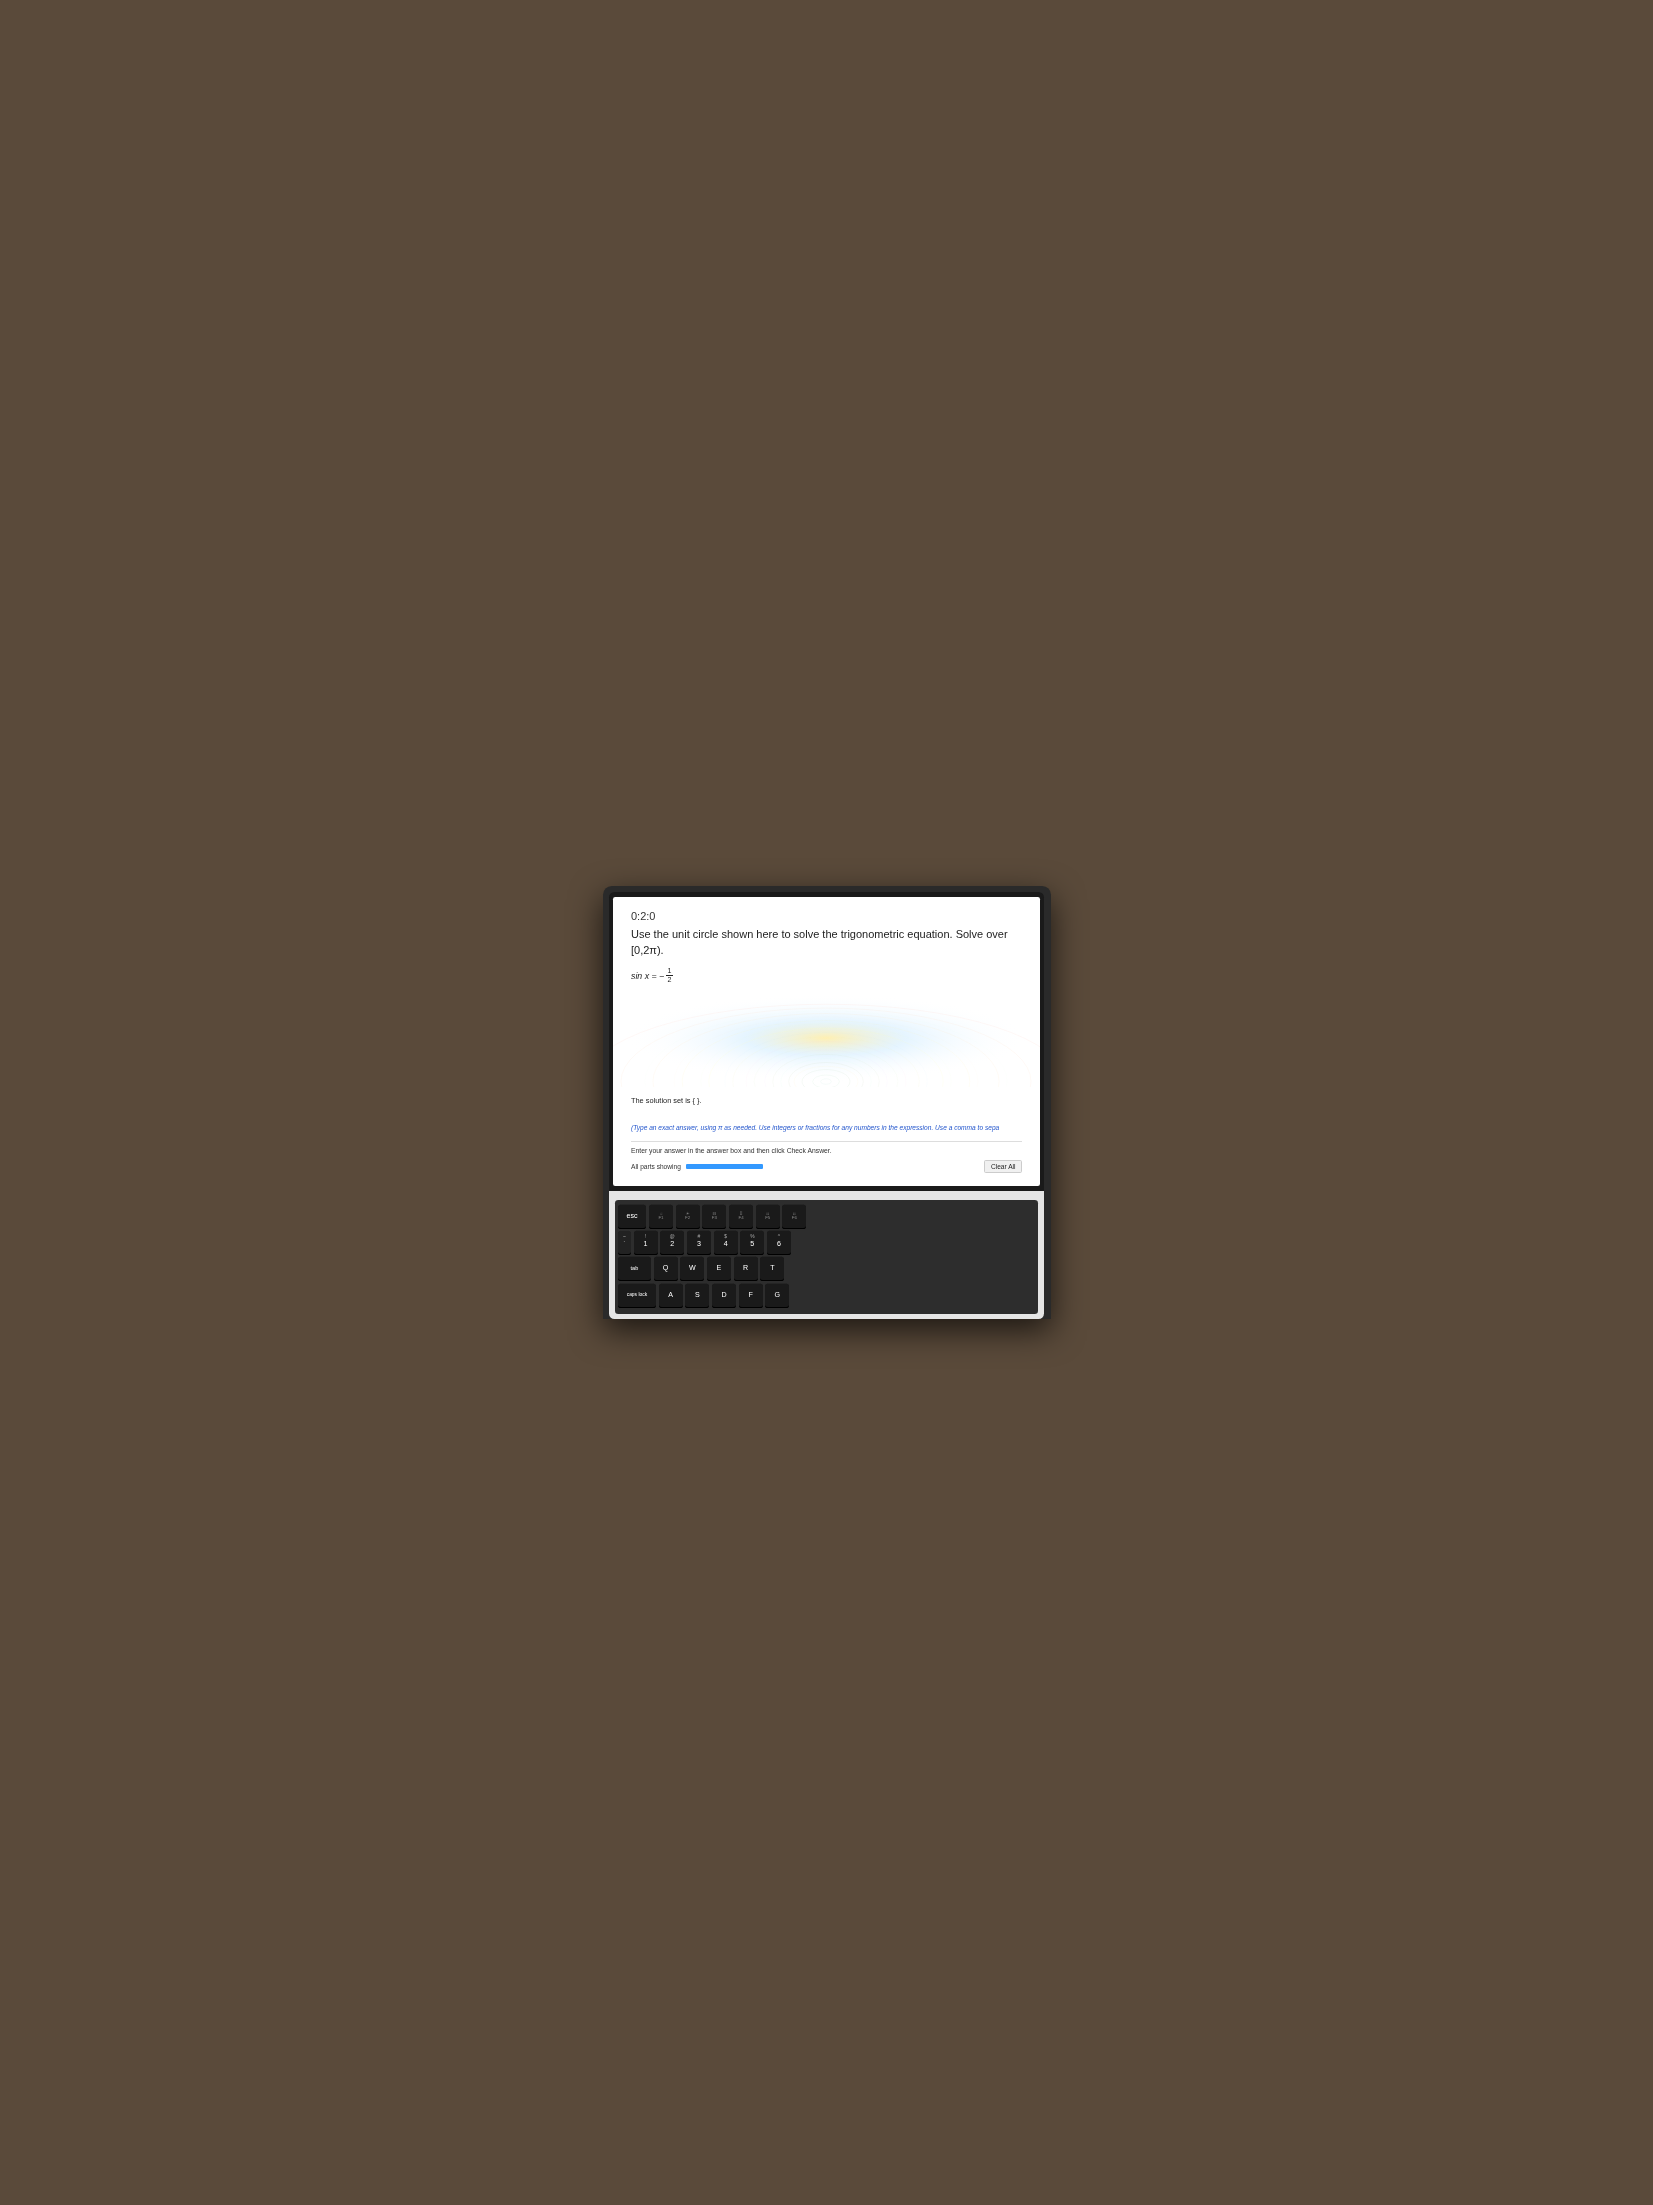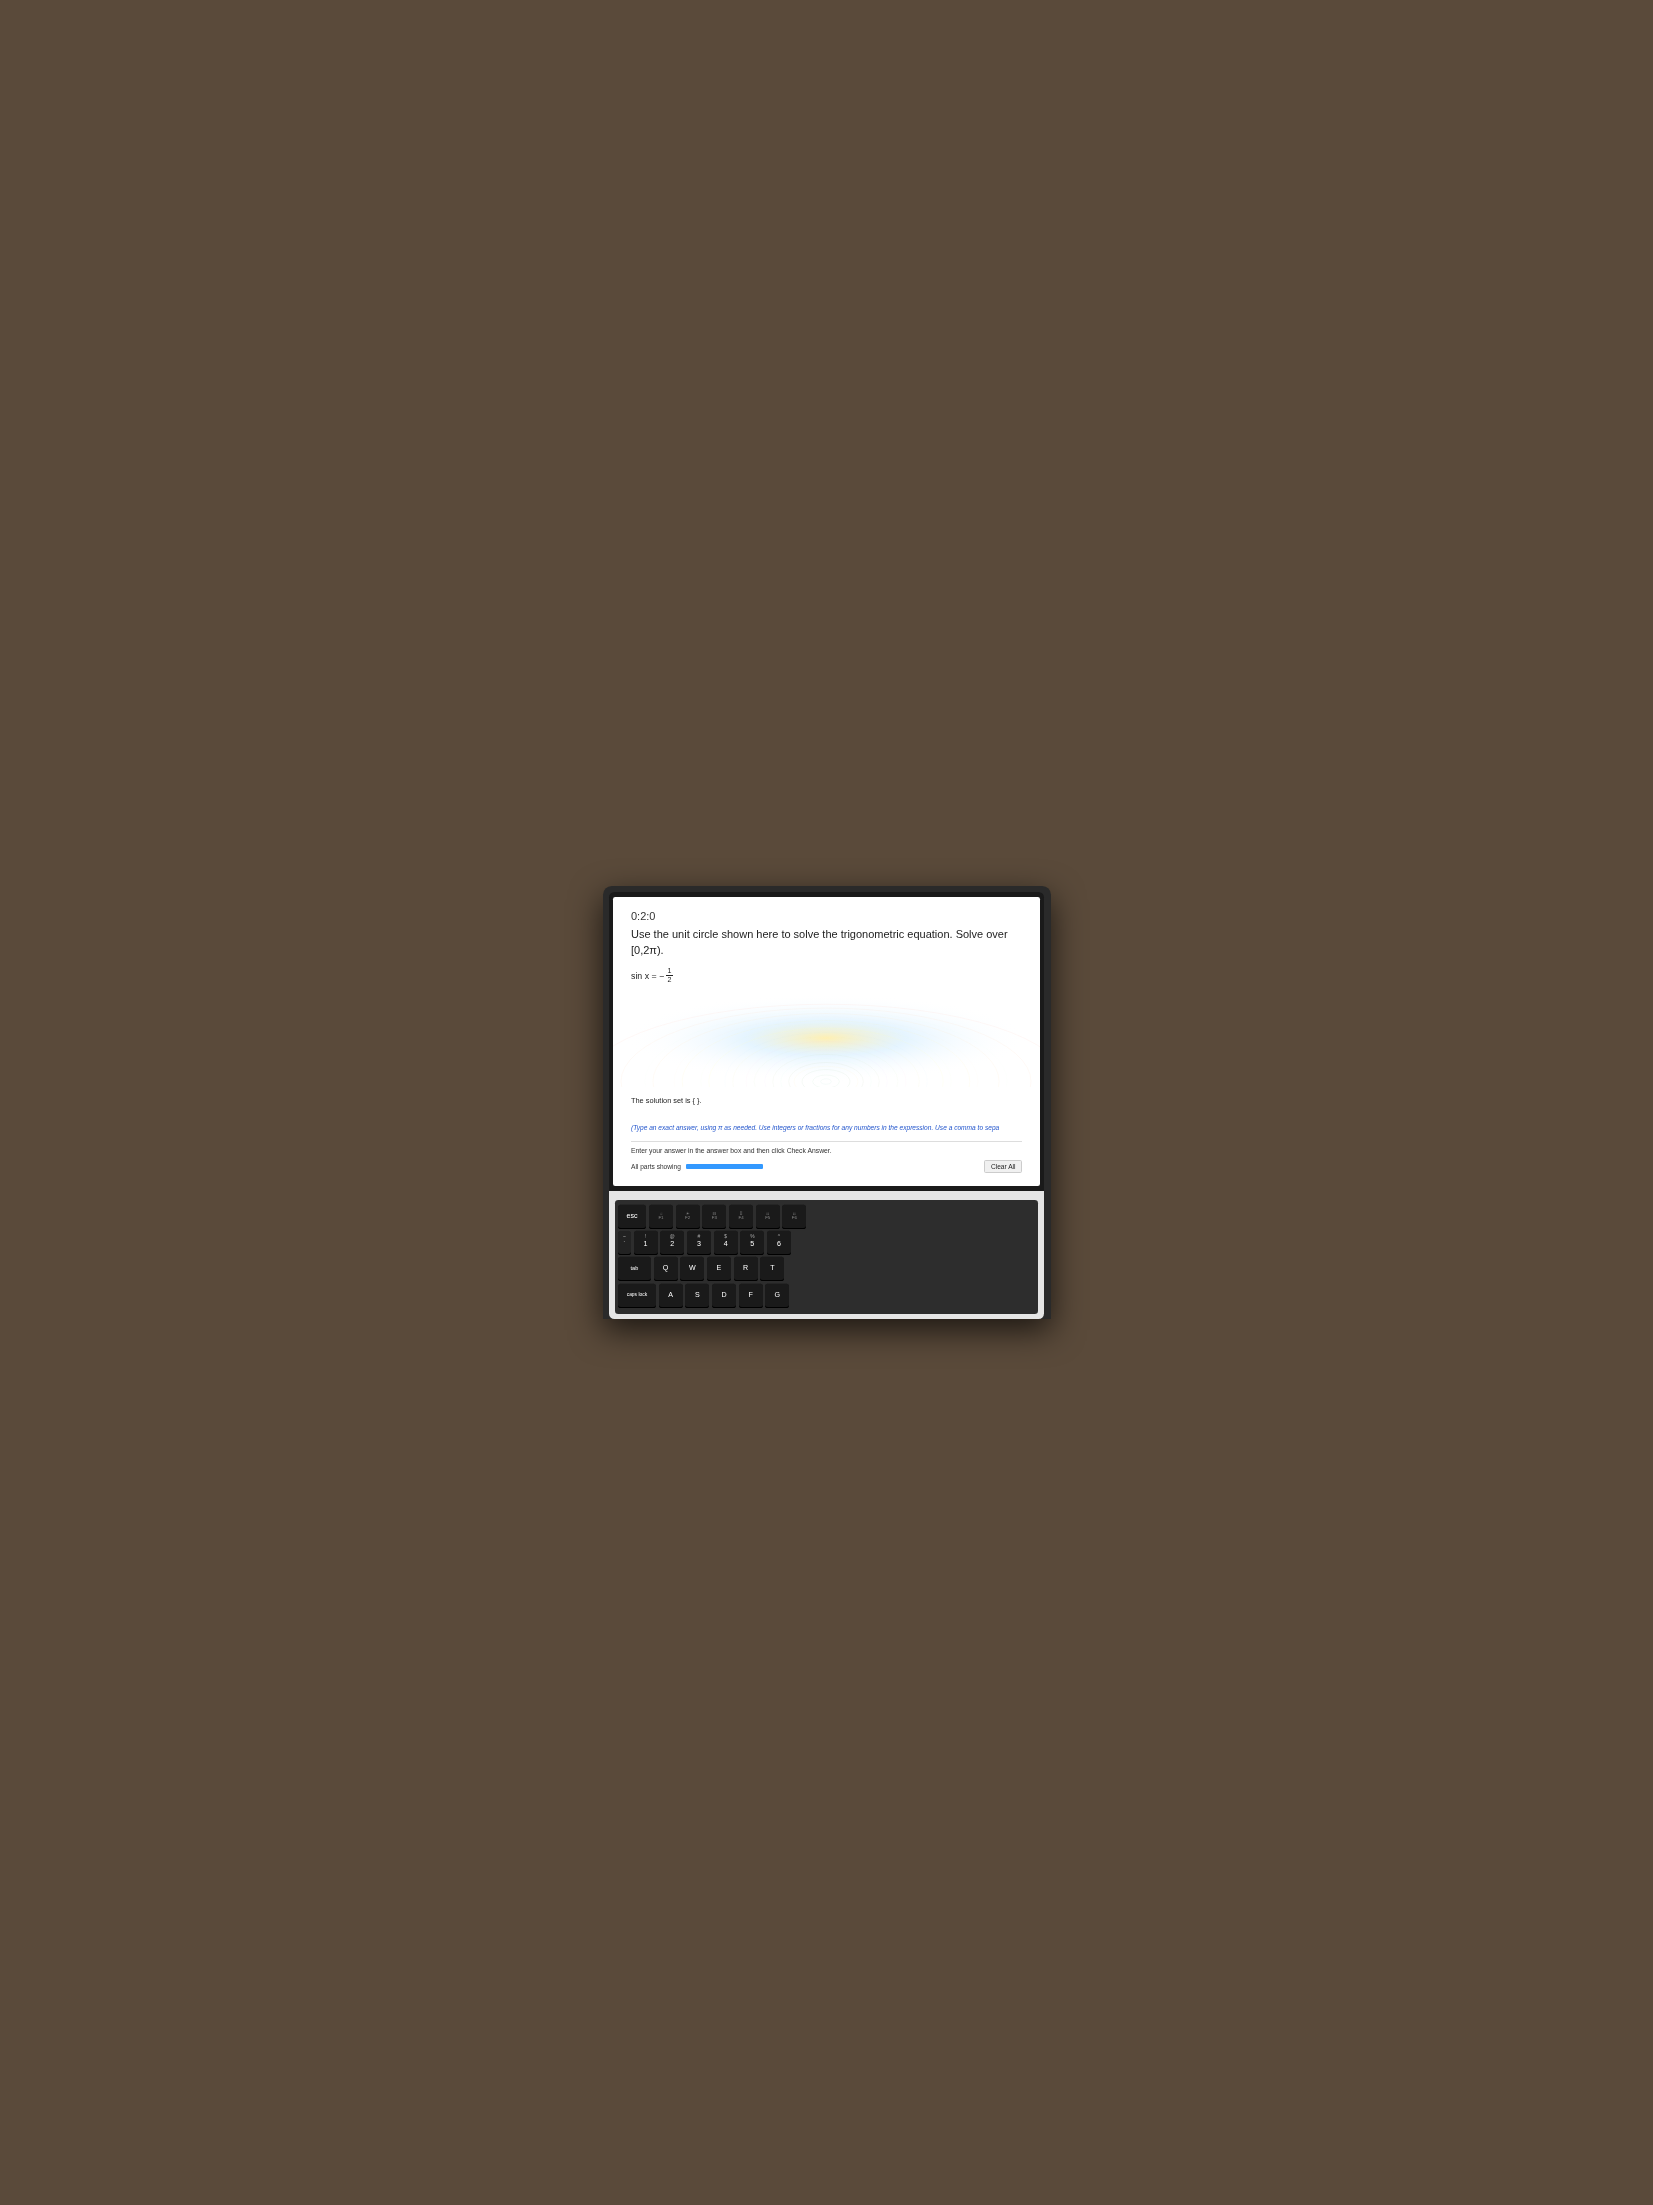--- a/index.html
+++ b/index.html
@@ -58,20 +58,21 @@
     .equation {
       font-size: 8.8px;
       color: #222;
       margin-bottom: 4.4px;
       display: flex;
       align-items: center;
       gap: 1.1px;
     }
 
     .equation .sin-x {
+      font-style: italic;
       font-weight: 500;
     }
 
     .fraction {
       display: inline-flex;
       flex-direction: column;
       align-items: center;
       line-height: 1.1;
       vertical-align: middle;
       margin: 0 1.1px;

